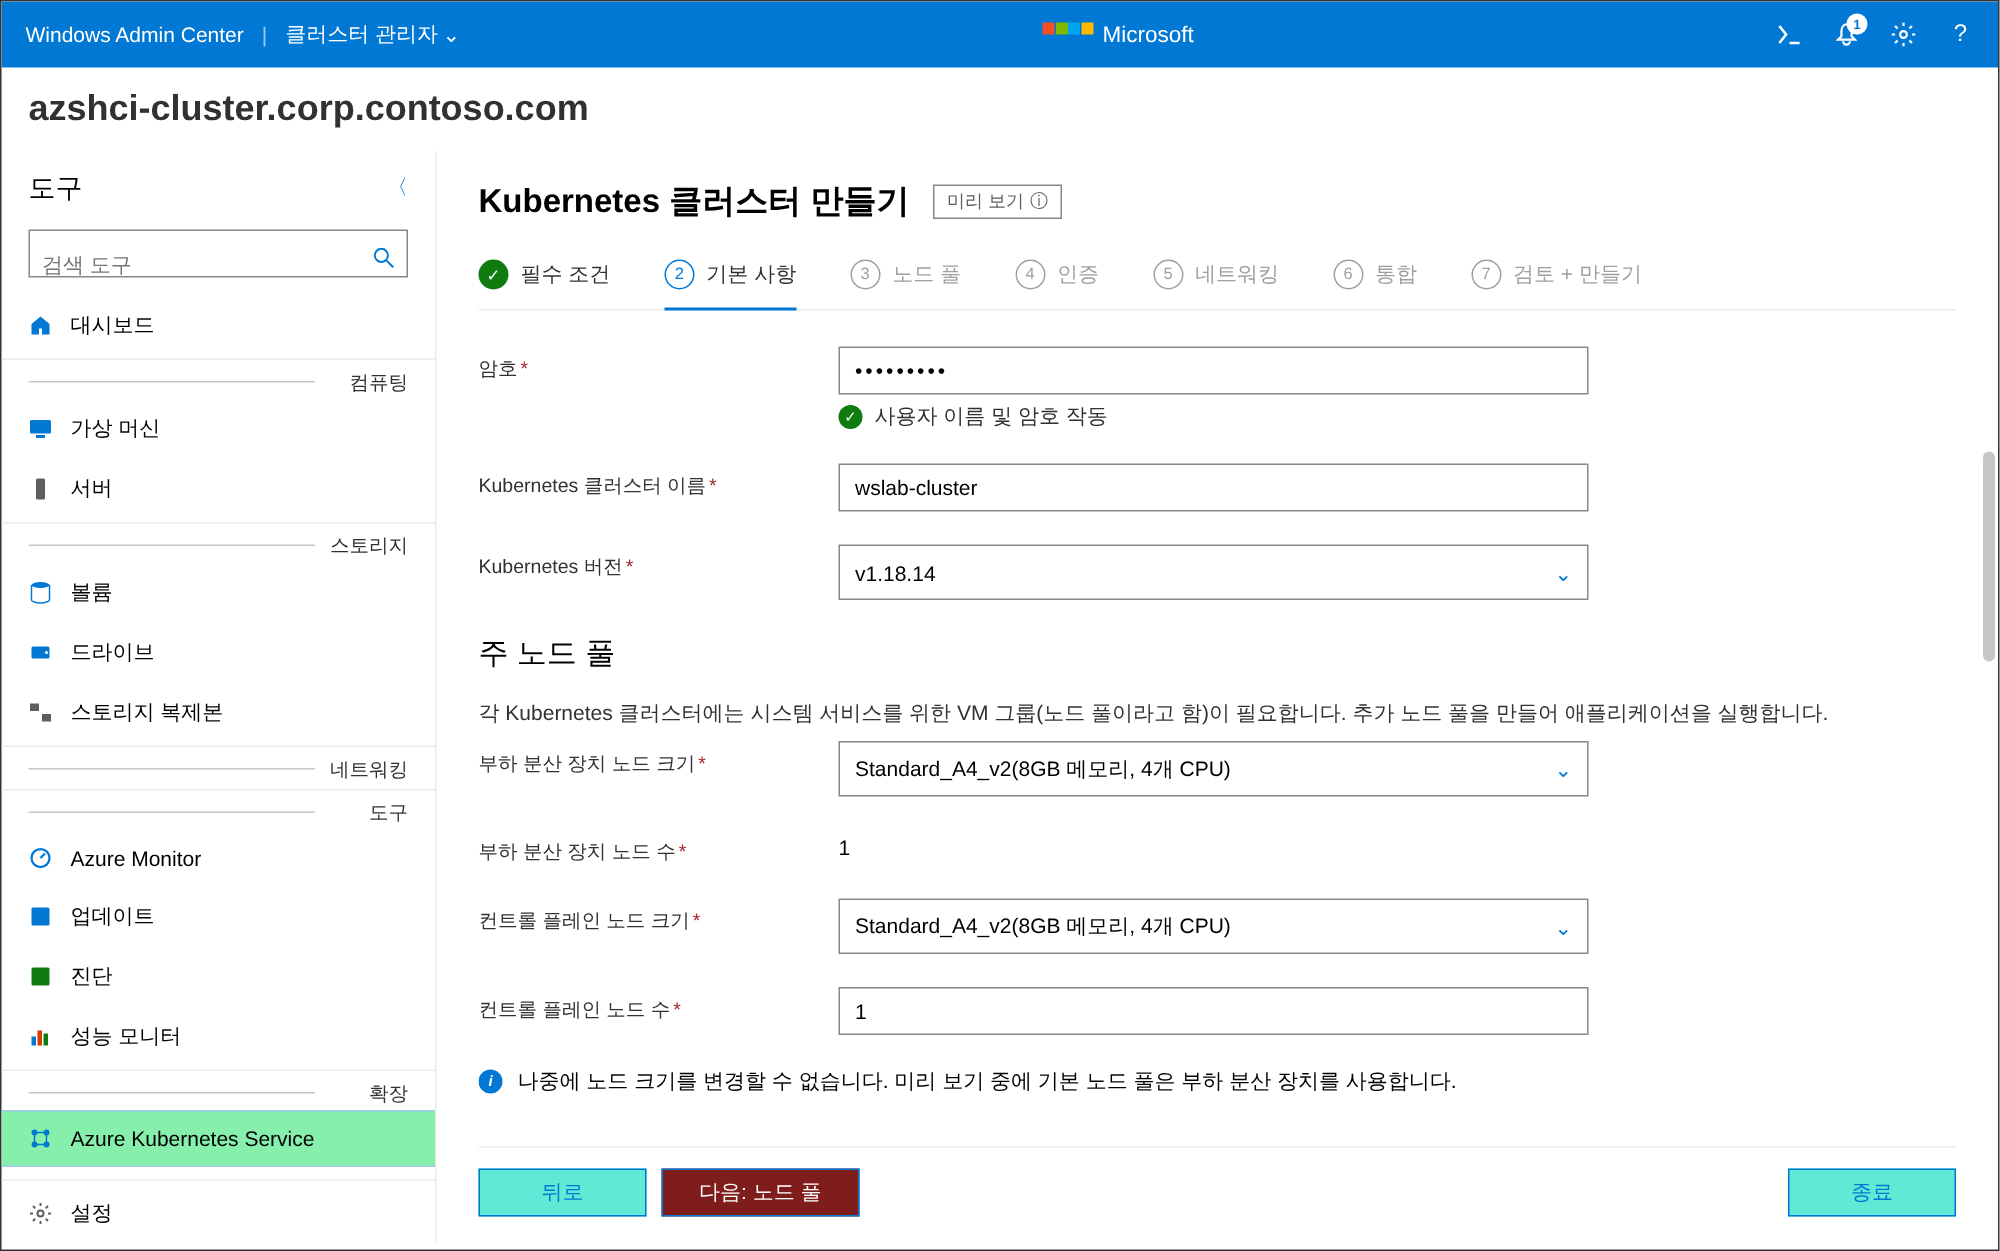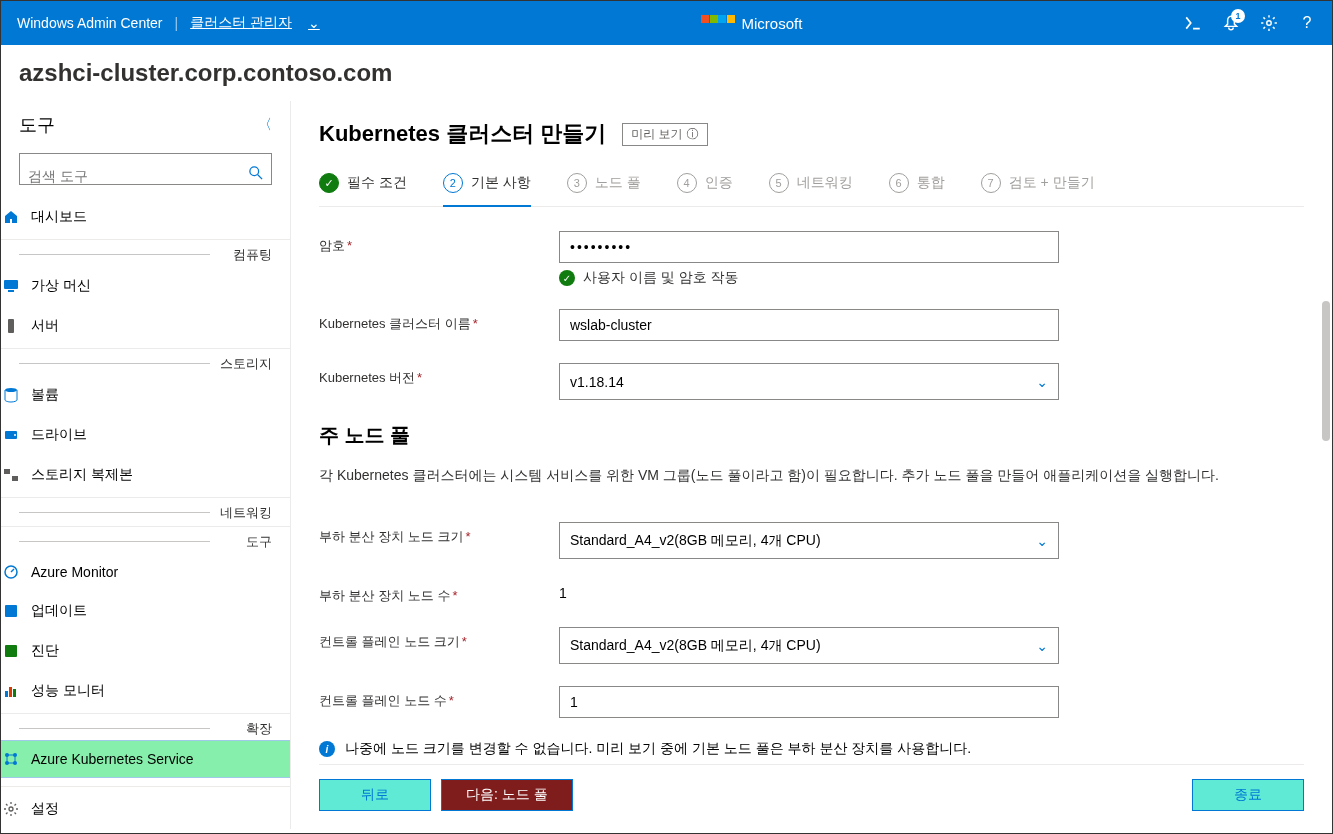--- a/index.html
+++ b/index.html
@@ -2,21 +2,21 @@
 <html><head>
   <meta charset="utf-8">
   <style>
     * { margin: 0; padding: 0; box-sizing: border-box; font-family: "Segoe UI", Arial, sans-serif; }
     body { width: 1333px; height: 834px; overflow: hidden; background: #fff; border: 1px solid #333; }
     
     
     .top-header { background: #0078d4; height: 44px; display: flex; align-items: center; color: #fff; padding: 0 16px; }
     .header-left { display: flex; align-items: center; gap: 12px; font-size: 14px; }
     .header-divider { color: rgba(255,255,255,0.6); }
-    .header-dropdown { display: flex; align-items: center; gap: 16px; cursor: pointer; text-decoration: underline; }
+    .header-dropdown { display: flex; align-items: center; gap: 3px; cursor: pointer; }
     .header-center { flex: 1; display: flex; justify-content: center; gap: 6px; font-size: 15px; }
     .ms-logo { display: inline-flex; }
     .ms-logo span { width: 8px; height: 8px; display: inline-block; }
     .header-right { display: flex; align-items: center; gap: 20px; }
     .header-icon { width: 18px; height: 18px; cursor: pointer; position: relative; }
     .notif-badge { position: absolute; top: -5px; right: -5px; background: #fff; color: #0078d4; border-radius: 50%; width: 14px; height: 14px; font-size: 9px; display: flex; align-items: center; justify-content: center; font-weight: bold;}
     
     
     .cluster-title { padding: 14px 18px; font-size: 24px; font-weight: 600; color: #323130; }
     
@@ -26,21 +26,21 @@
     
     .sidebar { width: 290px; border-right: 1px solid #edebe9; display: flex; flex-direction: column; }
     .sidebar-header { display: flex; justify-content: space-between; align-items: center; padding: 12px 18px 8px; }
     .sidebar-title { font-size: 18px; font-weight: 400; }
     .collapse-icon { color: #0078d4; cursor: pointer; font-size: 14px; }
     .search-box { margin: 8px 18px 12px; display: flex; align-items: flex-end; border: 1px solid #8a8886; height: 32px; padding: 0 8px; }
     .search-input { flex: 1; border: none; outline: none; font-size: 14px; }
     .search-icon { color: #0078d4; }
     .nav-section-label { text-align: right; padding: 4px 18px 2px; font-size: 13px; color: #323130; position: relative;}
     .nav-section-label::before { content:''; position:absolute; left:18px; right:80px; top:50%; height:1px; background:#c8c6c4;}
-    .nav-item { display: flex; align-items: center; gap: 12px; padding: 10px 2px; font-size: 14px; cursor: pointer; border-top: 1px solid transparent; border-bottom: 1px solid transparent;}
+    .nav-item { display: flex; align-items: center; gap: 12px; padding: 10px 18px; font-size: 14px; cursor: pointer; border-top: 1px solid transparent; border-bottom: 1px solid transparent;}
     .nav-item.selected { background: #86efac; border-top:1px solid #a0c8e8; border-bottom:1px solid #a0c8e8;}
     .nav-icon { width: 16px; height: 16px; display: inline-flex; align-items: center; justify-content: center; color: #0078d4;}
     .sidebar-spacer { flex: 1; }
     .nav-divider { height: 1px; background: #edebe9; margin: 2px 0; }
     
     
     .content { flex: 1; display: flex; flex-direction: column; padding: 18px 28px 0; overflow: hidden; position: relative;}
     .page-title-row { display: flex; align-items: center; gap: 16px; margin-bottom: 24px; }
     .page-title { font-size: 22px; font-weight: 600; }
     .preview-badge { border: 1px solid #8a8886; padding: 2px 8px; font-size: 12px; color: #605e5c; display:flex; align-items:center; gap:4px;}
@@ -62,22 +62,22 @@
     .req { color: #a4262c; margin-left: 2px; }
     .form-control { flex: 1; max-width: 500px; }
     .text-input { width: 100%; height: 32px; border: 1px solid #8a8886; padding: 0 10px; font-size: 14px; }
     .password-dots { letter-spacing: 2px; }
     .select-input { width: 100%; height: 37px; border: 1px solid #8a8886; padding: 0 10px; font-size: 14px; display: flex; align-items: center; justify-content: space-between; background:#fff; cursor:pointer;}
     .chevron { color: #0078d4; }
     .validation-msg { display: flex; align-items: center; gap: 8px; margin-top: 6px; font-size: 14px; color: #323130;}
     .validation-icon { width: 16px; height: 16px; background: #107c10; border-radius: 50%; color: #fff; display:inline-flex; align-items:center; justify-content:center; font-size:10px;}
     .static-value { font-size: 14px; padding-top: 4px;}
     
-    .section-heading { font-size: 20px; font-weight: 700; margin: 8px 0 16px; }
-    .section-desc { font-size: 14px; line-height: 1.5; margin-bottom: 36px; color: #323130;}
+    .section-heading { font-size: 20px; font-weight: 400; margin: 8px 0 16px; }
+    .section-desc { font-size: 14px; line-height: 1.5; margin-bottom: 8px; color: #323130;}
     
     .info-banner { display: flex; align-items: center; gap: 10px; font-size: 14px; margin-top: 8px;}
     .info-icon { width: 16px; height: 16px; background: #0078d4; border-radius: 50%; color: #fff; display:inline-flex; align-items:center; justify-content:center; font-size:10px; font-style:italic; font-weight:bold;}
     
     
     .footer { display: flex; gap: 10px; padding: 14px 0 18px; border-top: 1px solid #edebe9; margin-top: auto;}
     .btn { height: 32px; padding: 0 24px; font-size: 14px; border: 1px solid #0078d4; cursor: pointer; min-width:112px;}
     .btn-secondary { background: #5eead4; color: #0078d4; }
     .btn-primary { background: #7f1d1d; color: #fff;}
     .footer-spacer { flex: 1; }

